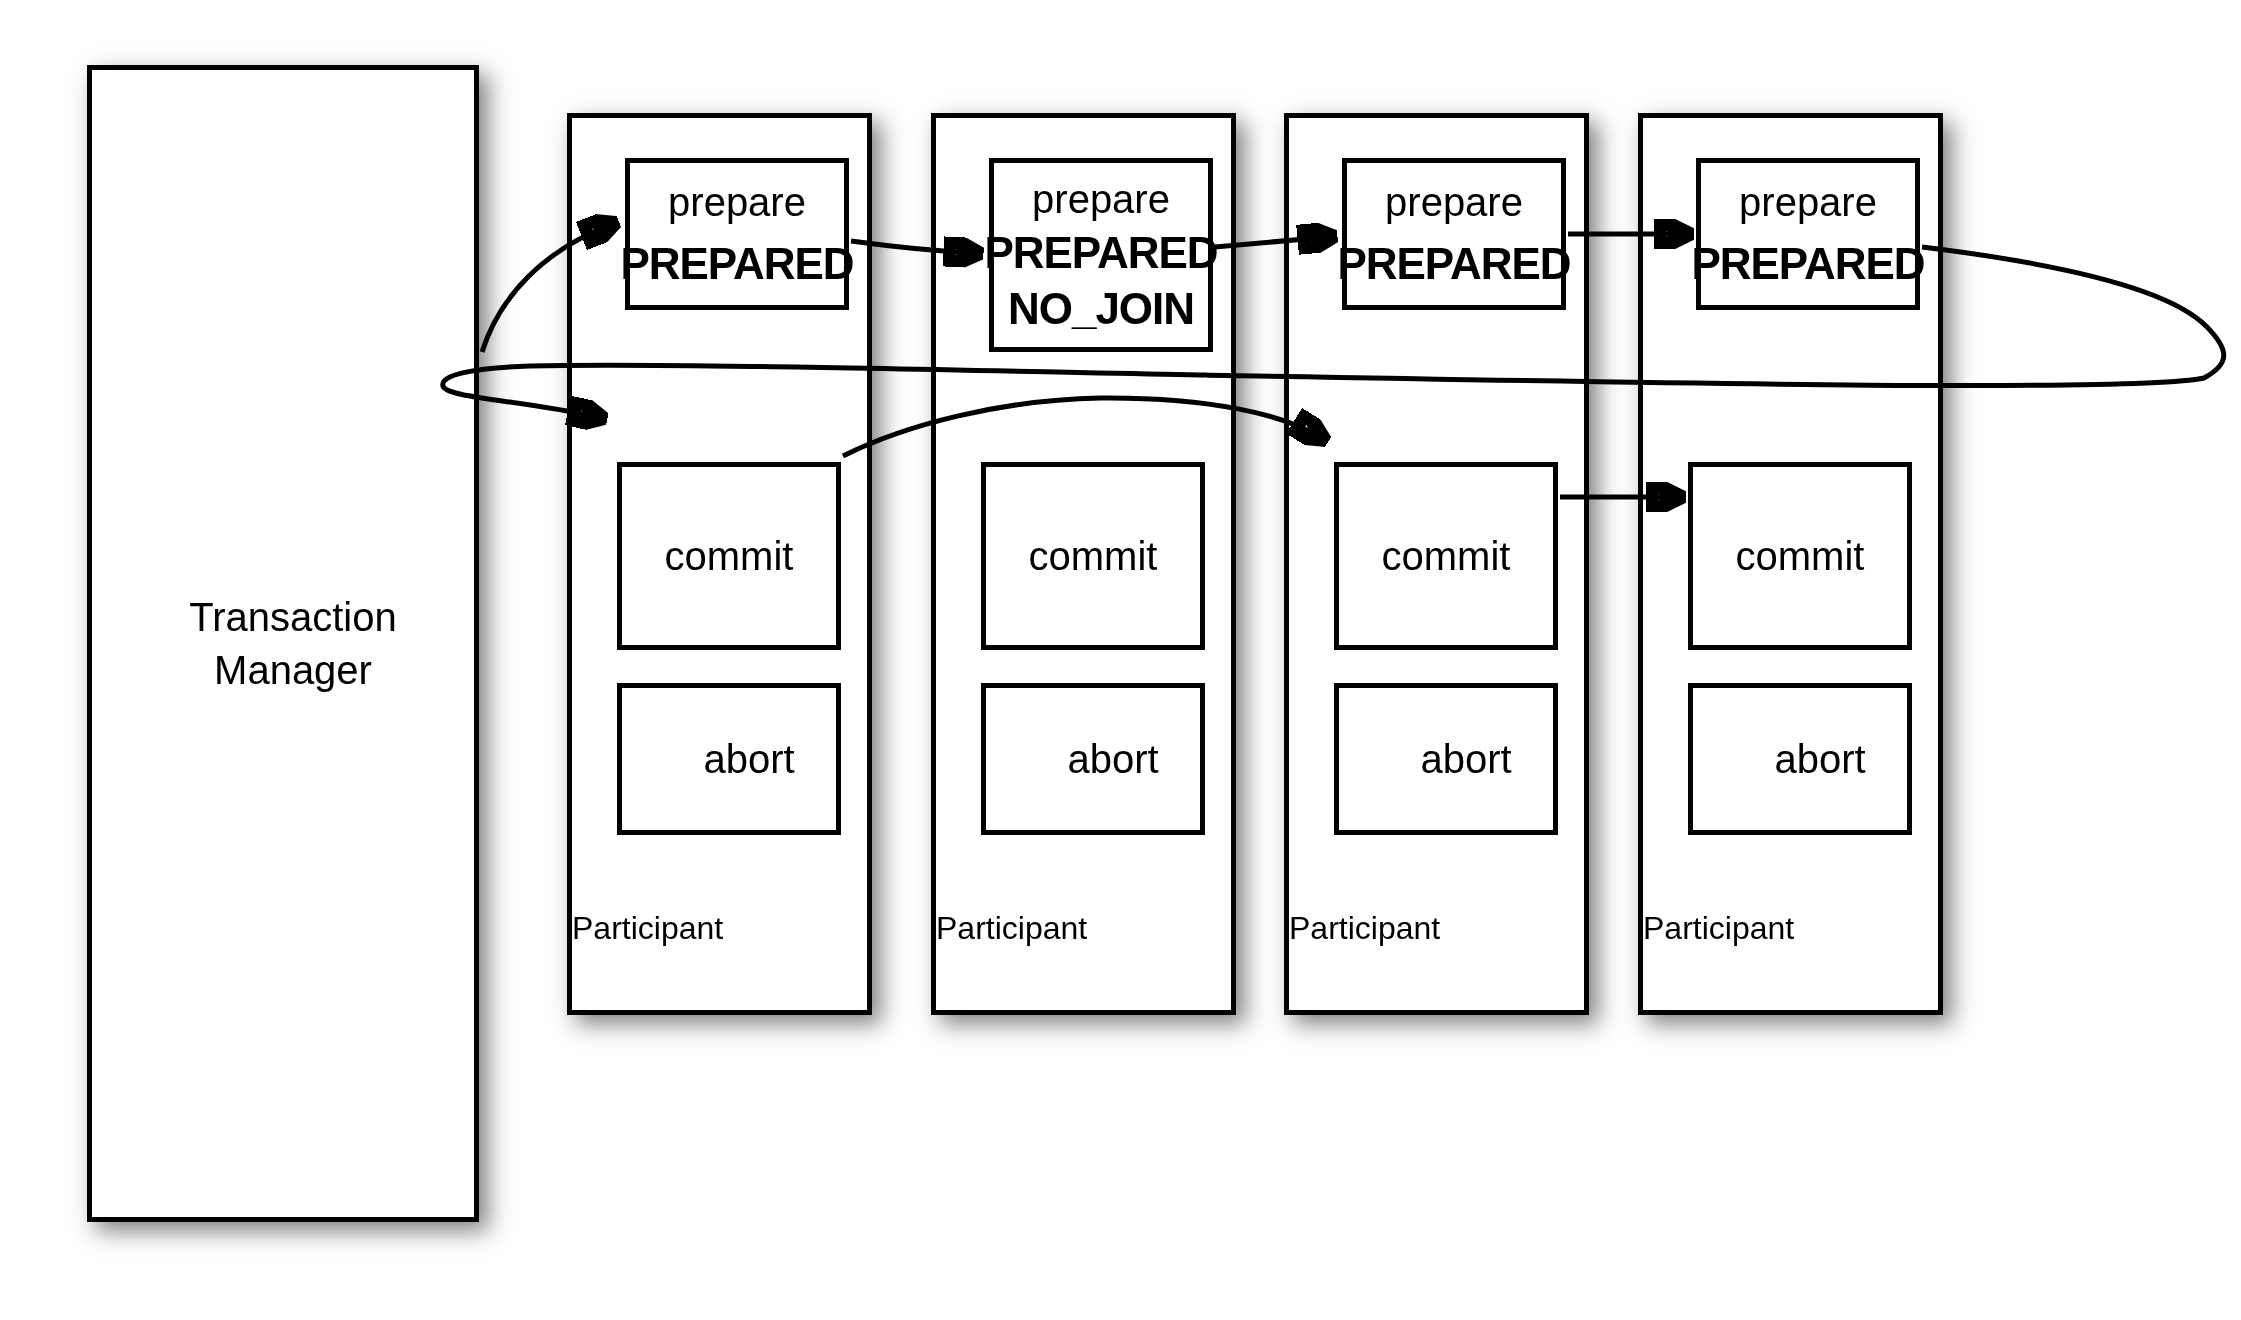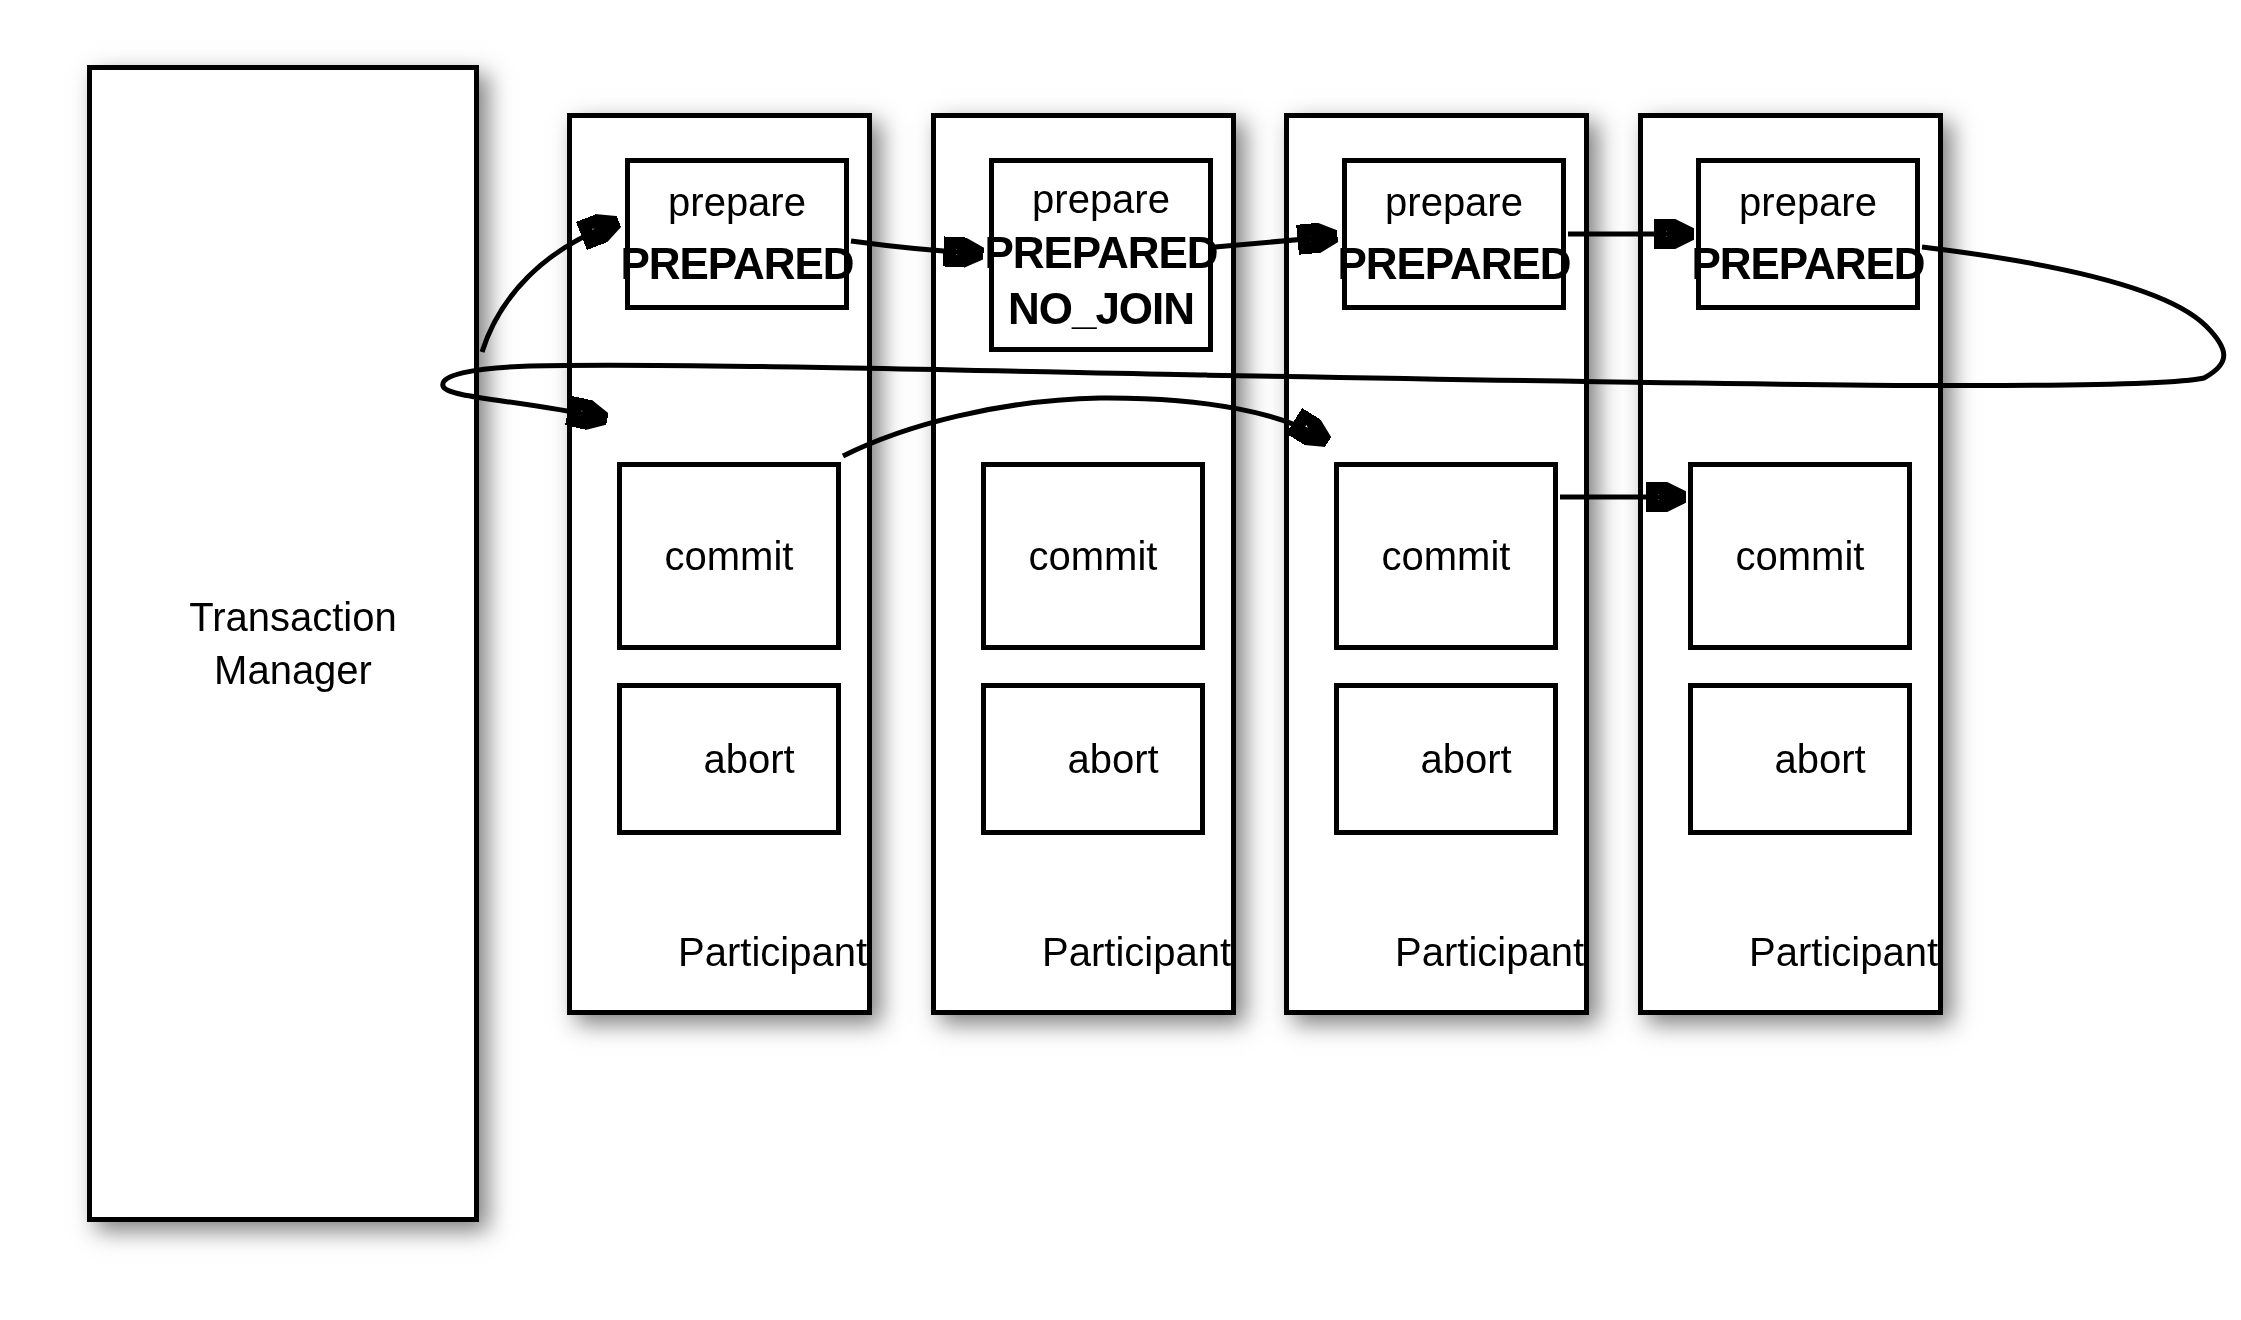--- a/index.html
+++ b/index.html
@@ -23,22 +23,22 @@
     text-align:center;background:#ffffff;border:5px solid #000000;box-sizing:border-box;
   }
   .prepare{ left:53px; top:40px; height:152px; gap:14px; }
   .prepare.tall{ height:194px; gap:6px; }
   .commit{ left:45px; top:304px; height:188px;margin-top:40px; }
   .abort{ left:45px; top:565px; height:152px;padding-left:40px; }
   .action{ display:block; font-size:40px; white-space:nowrap; }
   .state{ display:block; font-size:44px; font-weight:bold; white-space:nowrap; letter-spacing:-1px; }
   .state:empty{ display:none; }
   .p-label{
-    position:absolute; left:0; top:812px; width:100%; text-align:right;
-    font-size:40px;
+    position:absolute; left:0; top:792px; width:100%; text-align:left;
+    font-size:32px;
   }
   svg.arrows{
     position:absolute; left:0; top:0; width:2241px; height:1320px;
     pointer-events:none; z-index:5;
   }
   svg.arrows path{ stroke:#000000; stroke-width:5; fill:none; }
 </style>
 </head>
 <body>
 

